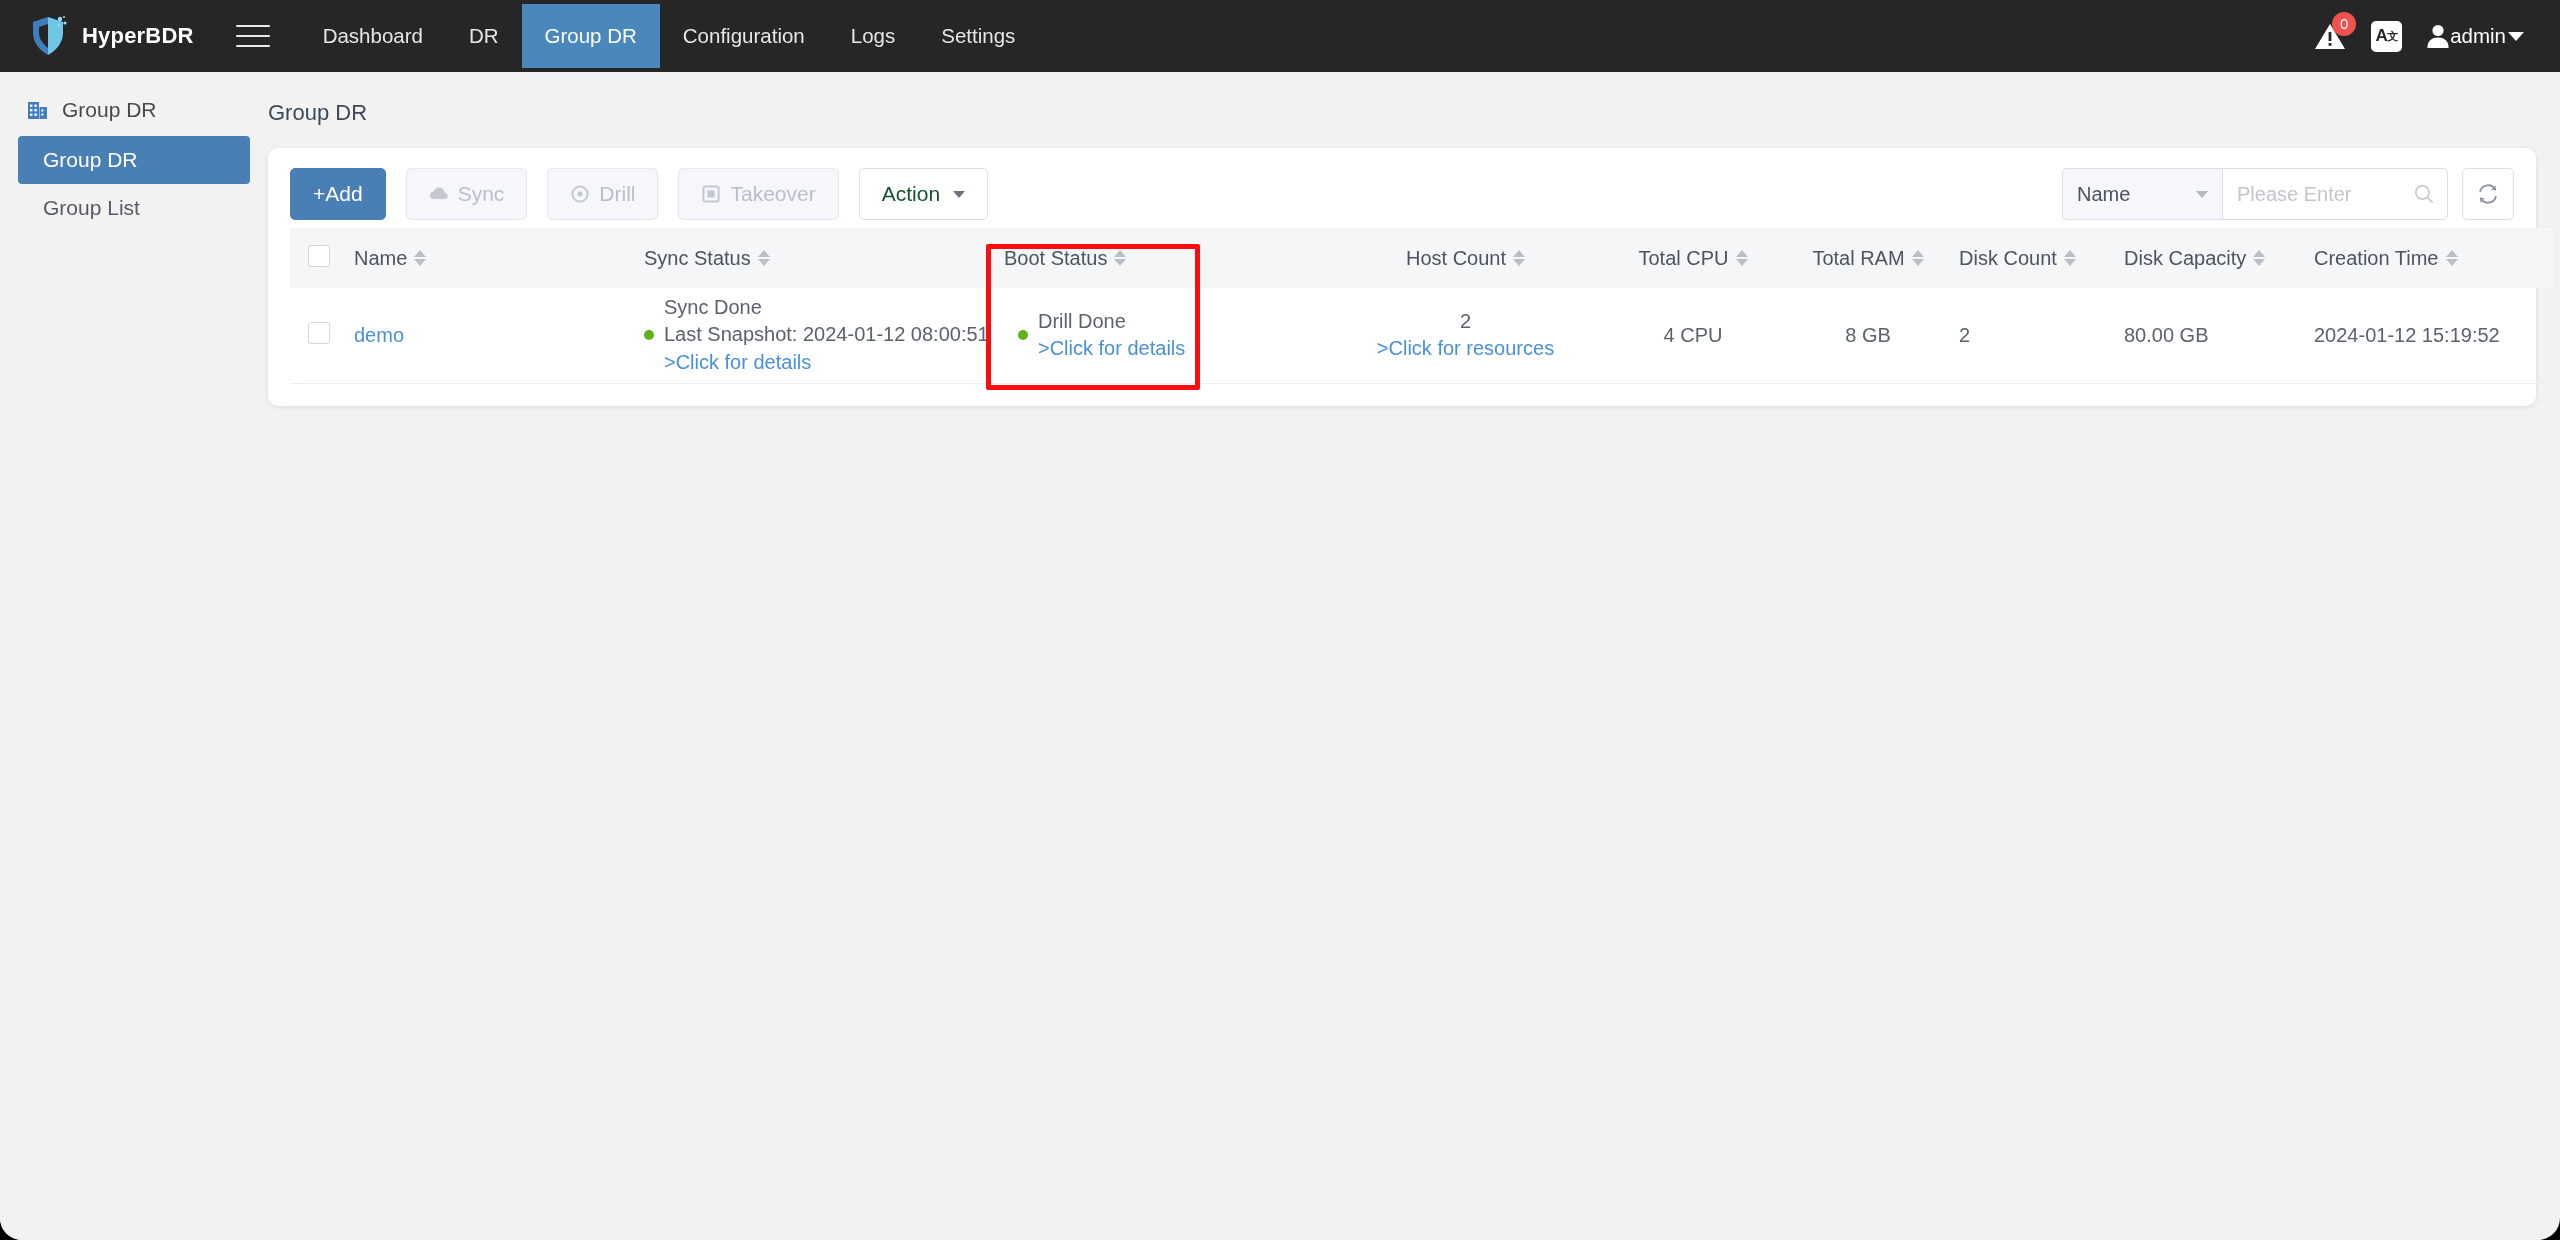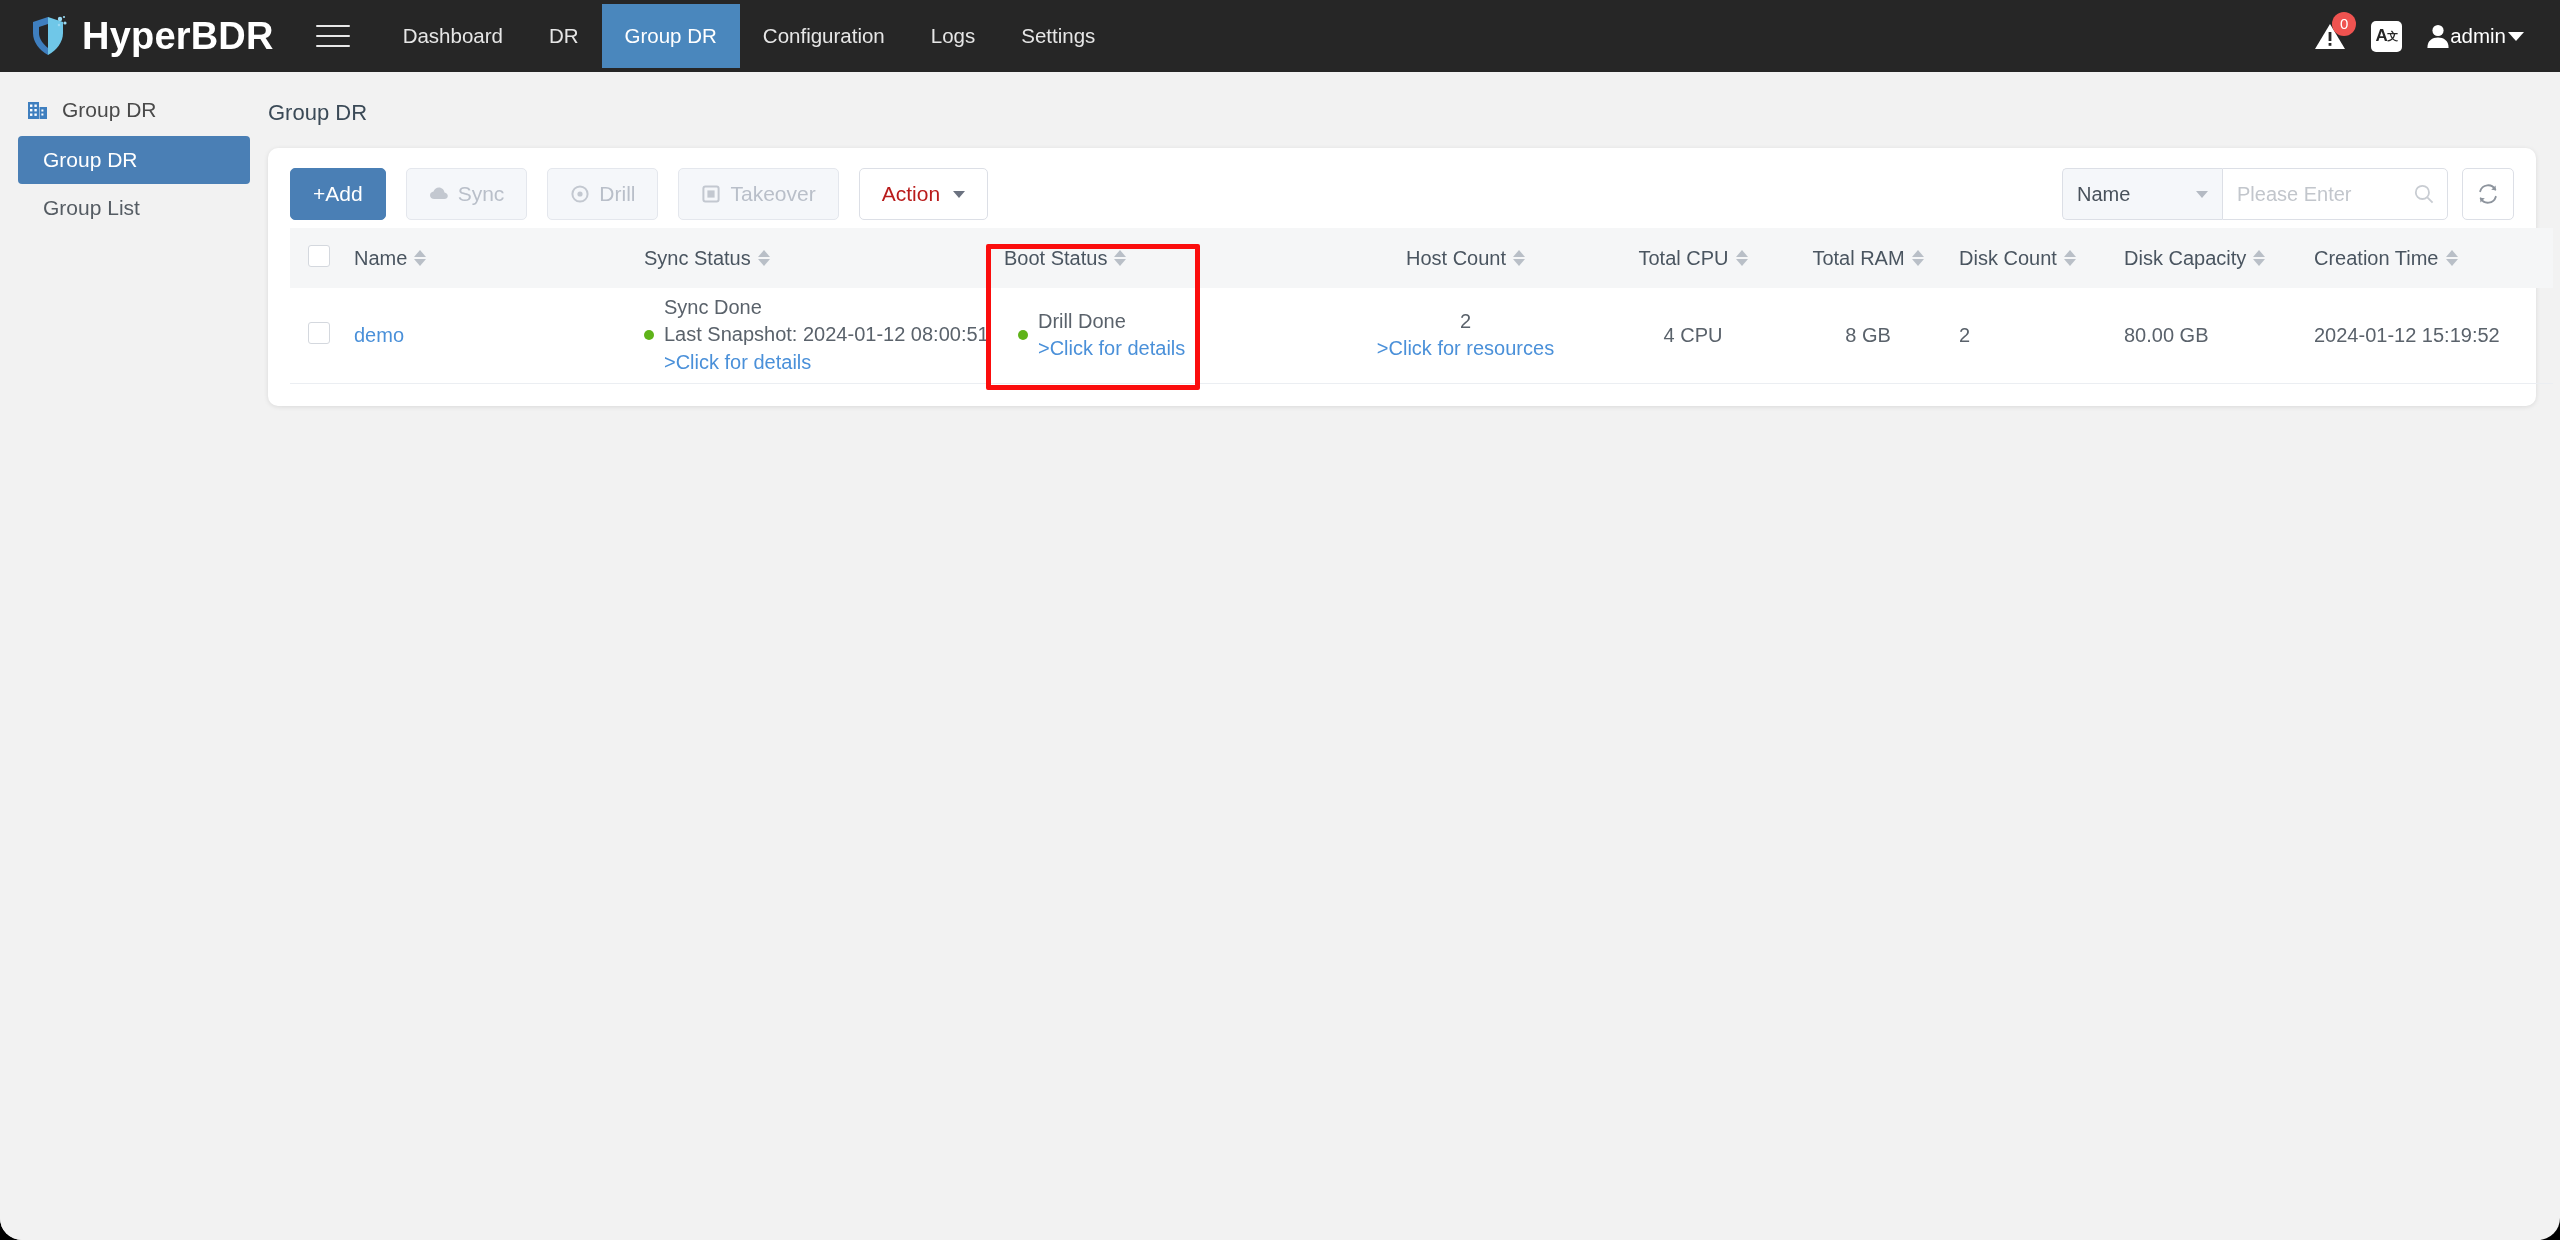--- a/index.html
+++ b/index.html
@@ -22,21 +22,21 @@
     height: 72px;
     background: #262626;
     display: flex;
     align-items: center;
     padding: 0 22px 0 30px;
     position: relative;
   }
   .brand { display: flex; align-items: center; gap: 14px; margin-right: 34px; }
   .logo-shield { width: 38px; height: 42px; position: relative; flex: 0 0 auto; }
   .brand-name {
-    color: #ffffff; font-size: 38px; font-weight: bold; letter-spacing: .2px;
+    color: #ffffff; font-size: 22px; font-weight: bold; letter-spacing: .2px;
   }
   .hamburger {
     width: 34px; height: 30px; margin: 0 30px 0 8px;
     display: flex; flex-direction: column; justify-content: space-between;
     padding: 4px 0; cursor: pointer;
   }
   .hamburger i { display: block; height: 2px; background: #e8e8e8; border-radius: 1px; }
   .navitems { display: flex; align-items: stretch; height: 64px; }
   .navitem {
     display: flex; align-items: center; padding: 0 23px;
@@ -99,21 +99,21 @@
     box-shadow: 0 1px 5px rgba(0,0,0,.10);
     padding: 20px 22px 0 22px;
     position: relative;
   }
 
   
   .toolbar { display: flex; align-items: flex-start; height: 60px; gap: 8px; }
   .btn {
     height: 52px; padding: 0 22px; border-radius: 5px;
     font-size: 21px; display: flex; align-items: center; gap: 9px;
-    border: 1px solid #dcdfe6; background: #ffffff; color: #b91c1c;
+    border: 1px solid #dcdfe6; background: #ffffff; color: #14532d;
     cursor: pointer; margin-right: 12px; white-space: nowrap;
   }
   .btn.primary { background: #4a7fb5; border-color: #4a7fb5; color: #ffffff; }
   .btn.disabled { background: #f5f7fa; border-color: #e4e7ed; color: #b9bfc9; cursor: not-allowed; }
   .btn .chev {
     width: 0; height: 0; border-left: 6px solid transparent;
     border-right: 6px solid transparent; border-top: 7px solid #6b7280;
     margin-left: 4px;
   }
   .search-group { margin-left: auto; display: flex; align-items: center; }

